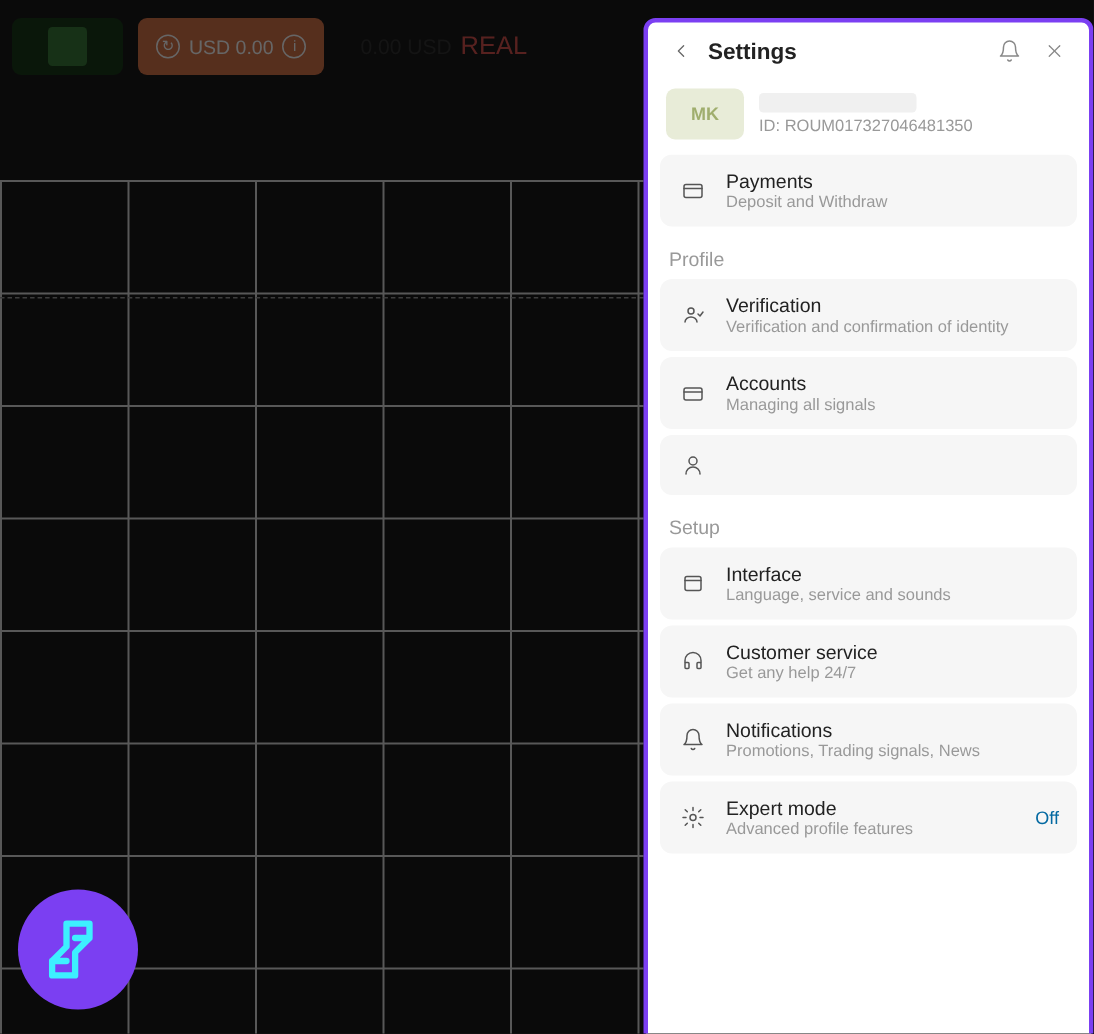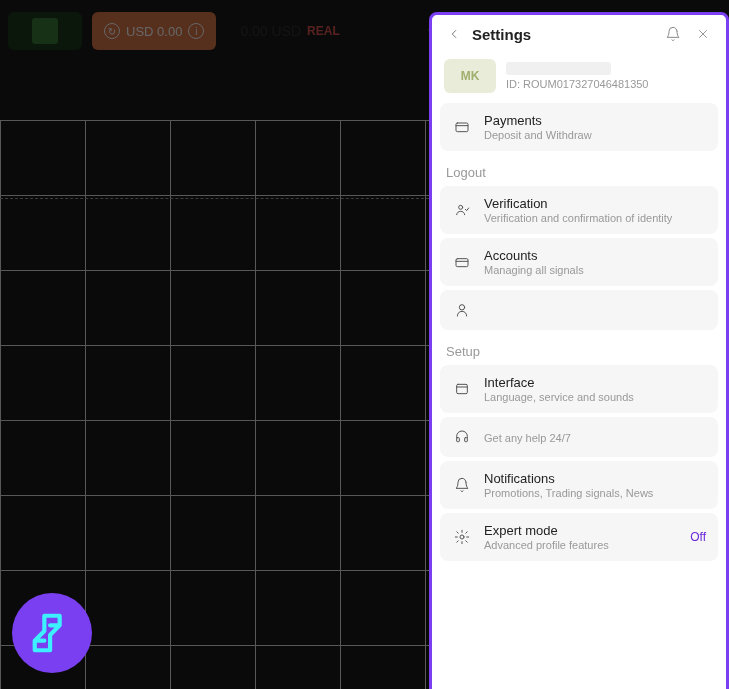--- a/index.html
+++ b/index.html
@@ -6,21 +6,21 @@
     body { width: 729px; height: 689px; background: #1a1a1a; position: relative; overflow: hidden; }
     
     .overlay { position: absolute; inset: 0; background: rgba(0,0,0,0.6); z-index: 1; }
     
     .topbar { position: absolute; top: 0; left: 0; right: 0; height: 62px; display: flex; align-items: center; gap: 10px; padding: 12px 8px; z-index: 0; }
     .green-box { width: 74px; height: 38px; background: #1a3a1a; border-radius: 6px; display:flex; align-items:center; justify-content:center; }
     .green-inner { width: 26px; height: 26px; background: #3a7a3a; border-radius: 3px; }
     .usd-btn { background: #d8754a; color: #fff; border-radius: 6px; padding: 6px 12px; display: flex; align-items: center; gap: 6px; font-size: 13px; height: 38px; }
     .usd-btn .circ { width: 16px; height: 16px; border: 1.5px solid #fff; border-radius: 50%; display:flex; align-items:center; justify-content:center; font-size:10px; }
     .balance { margin-left: 14px; display: flex; align-items: center; gap: 6px; font-size: 14px; color: #333; }
-    .balance .real { color: #d9534f; font-size: 12px; font-weight: 700; }
+    .balance .real { color: #d9534f; font-size: 17px; font-weight: 400; }
     .balance-caret { margin-left: 80px; font-size: 10px; color: #555; }
     
     .grid-bg { position: absolute; top: 120px; left: 0; right: 300px; bottom: 0; background-image: linear-gradient(#ddd 1px, transparent 1px), linear-gradient(90deg, #ddd 1px, transparent 1px); background-size: 85px 75px; z-index: 0; }
     .dashed { position: absolute; top: 198px; left: 0; right: 300px; border-top: 1px dashed #999; z-index: 0; }
     
     .logo-circle { position: absolute; bottom: 16px; left: 12px; width: 80px; height: 80px; background: #7b3ff2; border-radius: 50%; display: flex; align-items: center; justify-content: center; z-index: 10; }
     .logo-circle svg { width: 46px; height: 46px; }
     
     .panel { position: absolute; top: 12px; right: 0; width: 300px; height: 689px; background: #fff; border: 3px solid #7b3ff2; border-radius: 8px; z-index: 5; display: flex; flex-direction: column; }
     
@@ -36,21 +36,21 @@
     .user-id { font-size: 11px; color: #999; }
     
     .panel-body { flex: 1; overflow-y: auto; padding: 0 8px 8px; }
     .section-label { font-size: 13px; color: #999; padding: 10px 6px 6px; }
     
     .item { background: #f6f6f6; border-radius: 8px; padding: 10px 12px; margin-bottom: 4px; display: flex; align-items: center; gap: 12px; cursor: pointer; }
     .item-icon { width: 20px; height: 20px; display: flex; align-items: center; justify-content: center; color: #555; flex-shrink: 0; }
     .item-text { flex: 1; }
     .item-title { font-size: 13px; color: #222; font-weight: 400; }
     .item-sub { font-size: 11px; color: #999; margin-top: 1px; }
-    .item-right { font-size: 12px; color: #6d28d9; }
+    .item-right { font-size: 12px; color: #0369a1; }
     
     .logout-section { margin-top: 20px; }
     
     svg { stroke: currentColor; fill: none; stroke-width: 1.5; stroke-linecap: round; stroke-linejoin: round; }
   </style>
 </head>
 <body>
 
 <div class="topbar">
   <div class="green-box">
@@ -115,21 +115,21 @@
             <rect x="3" y="6" width="18" height="13" rx="2"></rect>
             <path d="M3 10h18"></path>
           </svg>
         </div>
       <div class="item-text">
         <div class="item-title">Payments</div>
         <div class="item-sub">Deposit and Withdraw</div>
       </div>
     </div>
 
-    <div class="section-label">Logout</div>
+    <div class="section-label">Profile</div>
 
     <div class="item">
       <div class="item-icon">
           <svg width="16" height="16" viewBox="0 0 24 24">
             <circle cx="10" cy="8" r="3"></circle>
             <path d="M4 19c0-3 3-5 6-5s6 2 6 5"></path>
             <path d="M17 11l2 2 3-4"></path>
           </svg>
         </div>
       <div class="item-text">
@@ -178,20 +178,21 @@
 
     <div class="item">
       <div class="item-icon">
           <svg width="16" height="16" viewBox="0 0 24 24">
             <path d="M4 13v-2a8 8 0 0 1 16 0v2"></path>
             <rect x="4" y="13" width="4" height="6" rx="1"></rect>
             <rect x="16" y="13" width="4" height="6" rx="1"></rect>
           </svg>
         </div>
       <div class="item-text">
+        <div class="item-title">Customer service</div>
         <div class="item-sub">Get any help 24/7</div>
       </div>
     </div>
 
     <div class="item">
       <div class="item-icon">
           <svg width="16" height="16" viewBox="0 0 24 24">
             <path d="M18 8A6 6 0 0 0 6 8c0 7-3 9-3 9h18s-3-2-3-9"></path>
             <path d="M13.7 21a2 2 0 0 1-3.4 0"></path>
           </svg>

